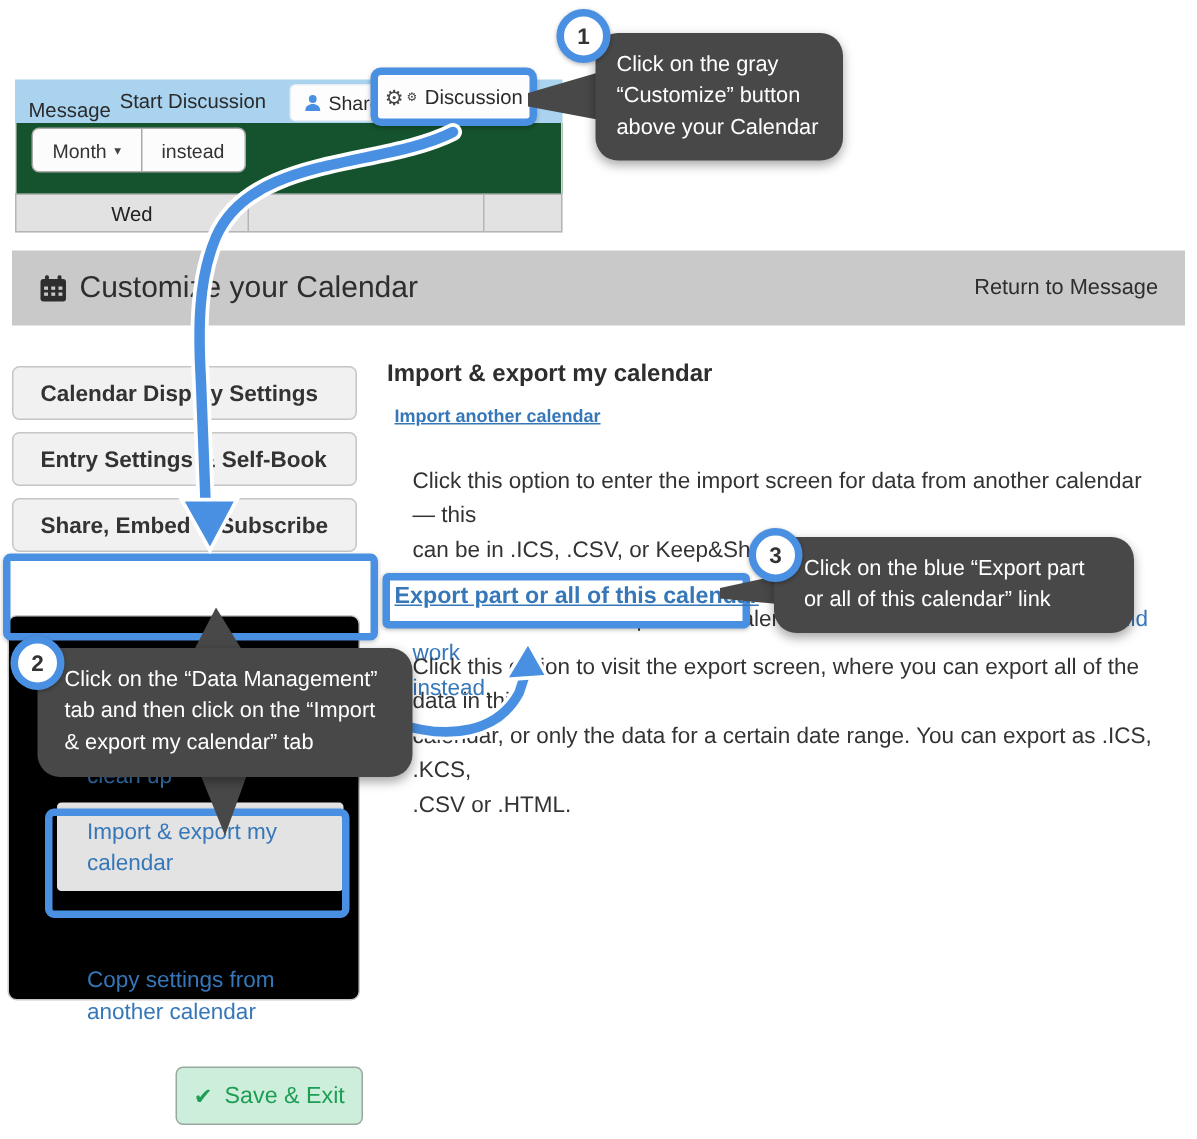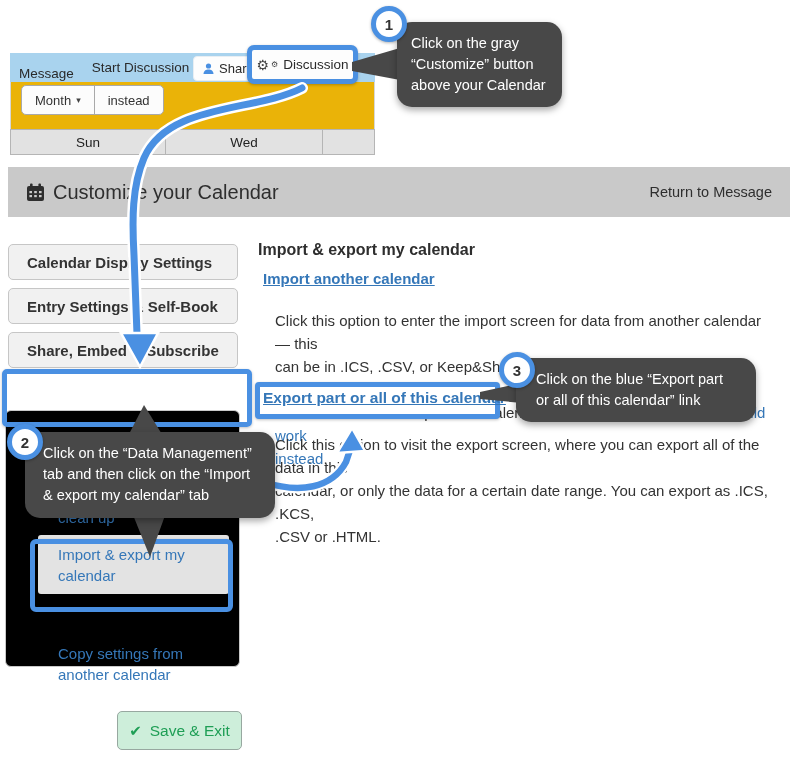--- a/index.html
+++ b/index.html
@@ -3,24 +3,24 @@
 <meta charset="utf-8">
 <style>
   html,body{margin:0;padding:0;background:#fff;}
   #canvas{
     position:relative;width:798px;height:759px;background:#fff;overflow:hidden;
     font-family:"Liberation Sans","DejaVu Sans",sans-serif;color:#2e2e2e;
   }
   
   #mini-cal{position:absolute;left:10px;top:53px;width:365px;z-index:5;}
   .mc-toolbar{position:relative;height:29px;background:#a9d3ee;display:flex;align-items:center;font-size:13.5px;color:#2a2a2a;}
-  .mc-tb-item{margin-left:18px;cursor:pointer;}
+  .mc-tb-item{margin-left:6px;cursor:pointer;}
   .mc-tb-item:first-child{margin-left:9px;margin-top:12px;}
   .mc-share{position:absolute;left:183px;top:3px;height:23px;background:#fdfdfd;border:1px solid #e8eef3;border-radius:4px;display:flex;align-items:center;gap:5px;padding:0 9px;font-size:13px;}
-  .mc-white{position:relative;height:47px;background:#eab308;border-left:1px solid #d7d7d7;border-right:1px solid #d7d7d7;}
+  .mc-white{position:relative;height:47px;background:#14532d;border-left:1px solid #d7d7d7;border-right:1px solid #d7d7d7;}
   .mc-viewgroup{position:absolute;left:10px;top:3px;height:28px;display:flex;align-items:stretch;border:1px solid #a9a9a9;border-radius:5px;background:#fcfcfc;font-size:13px;color:#333;}
   .mc-viewgroup .cell{display:flex;align-items:center;padding:0 13px;}
   .mc-viewgroup .cell:first-child{border-right:1px solid #a9a9a9;}
   .mc-caret{font-size:9px;margin-left:5px;color:#444;}
   .mc-days{display:flex;height:24px;background:#e2e2e2;border:1px solid #b5b5b5;font-size:13.5px;color:#222;}
   .mc-day{display:flex;align-items:center;justify-content:center;border-right:1px solid #b5b5b5;}
   .mc-day:nth-child(1){width:154px;}
   .mc-day:nth-child(2){width:156px;}
   .mc-day:nth-child(3){flex:1;border-right:none;}
   
@@ -37,21 +37,21 @@
   #dm-box{left:2px;top:369px;width:240px;height:48px;border-radius:5px;background:transparent;}
   #side-panel{position:absolute;left:5px;top:410px;width:233px;height:255px;background:#000000;border:1px solid #c9c9c9;border-radius:6px;z-index:3;}
   .panel-link{position:absolute;font-size:15px;color:#3577b8;cursor:pointer;line-height:21px;}
   #link-cleanup{left:52px;top:96px;}
   #sel-item{position:absolute;left:32px;top:124px;width:191px;height:59px;background:#e3e3e3;border-radius:3px;}
   #sel-item .panel-link{position:static;display:block;padding:9px 0 0 20px;width:150px;}
   #import-box{left:30px;top:539px;width:193px;height:63px;border-radius:6px;background:transparent;}
   #link-copy{left:52px;top:195px;width:170px;margin-top:37px;}
   
   #content-heading{position:absolute;left:258px;top:241px;font-size:16px;font-weight:bold;color:#2e2e2e;z-index:6;}
-  #import-link{position:absolute;left:263px;top:270px;font-size:15px;font-weight:bold;color:#3577b8;text-decoration:underline;cursor:pointer;z-index:6;}
+  #import-link{position:absolute;left:263px;top:270px;font-size:12px;font-weight:bold;color:#3577b8;text-decoration:underline;cursor:pointer;z-index:6;}
   .para{position:absolute;left:275px;width:505px;font-size:15px;line-height:23px;color:#333;white-space:pre-line;z-index:6;}
   #para1{top:294px;}
   #para2{top:418px;}
   .inline-link{color:#3577b8;cursor:pointer;}
   #export-box{left:255px;top:382px;width:235px;height:27px;border-radius:4px;background:#fff;}
   #export-link{position:absolute;left:263px;top:389px;font-size:15.5px;font-weight:bold;color:#3577b8;text-decoration:underline;cursor:pointer;z-index:45;}
   
   .bubble{position:absolute;background:#484848;color:#fff;border-radius:15px;font-size:14.5px;line-height:21px;white-space:pre-line;box-shadow:0 3px 7px rgba(0,0,0,.35);box-sizing:border-box;z-index:60;}
   #bubble-1{left:397px;top:22px;width:165px;padding:11px 8px 11px 14px;}
   #bubble-2{left:25px;top:432px;width:250px;padding:11px 10px 12px 18px;}
@@ -86,21 +86,20 @@
     <div class="mc-white">
       <div class="mc-viewgroup">
         <span class="cell">
           <span>Month</span>
           <span class="mc-caret">▾</span>
         </span>
         <span class="cell">instead</span>
       </div>
     </div>
     <div class="mc-days">
-      <span class="mc-day">Sun</span>
       <span class="mc-day">Wed</span>
       <span class="mc-day"></span>
     </div>
   </div>
 
   <div class="hl-box" id="customize-box">
     <span class="gear-main">⚙</span>
       <span class="gear-small">⚙</span>
     <span>Discussion</span>
   </div>

